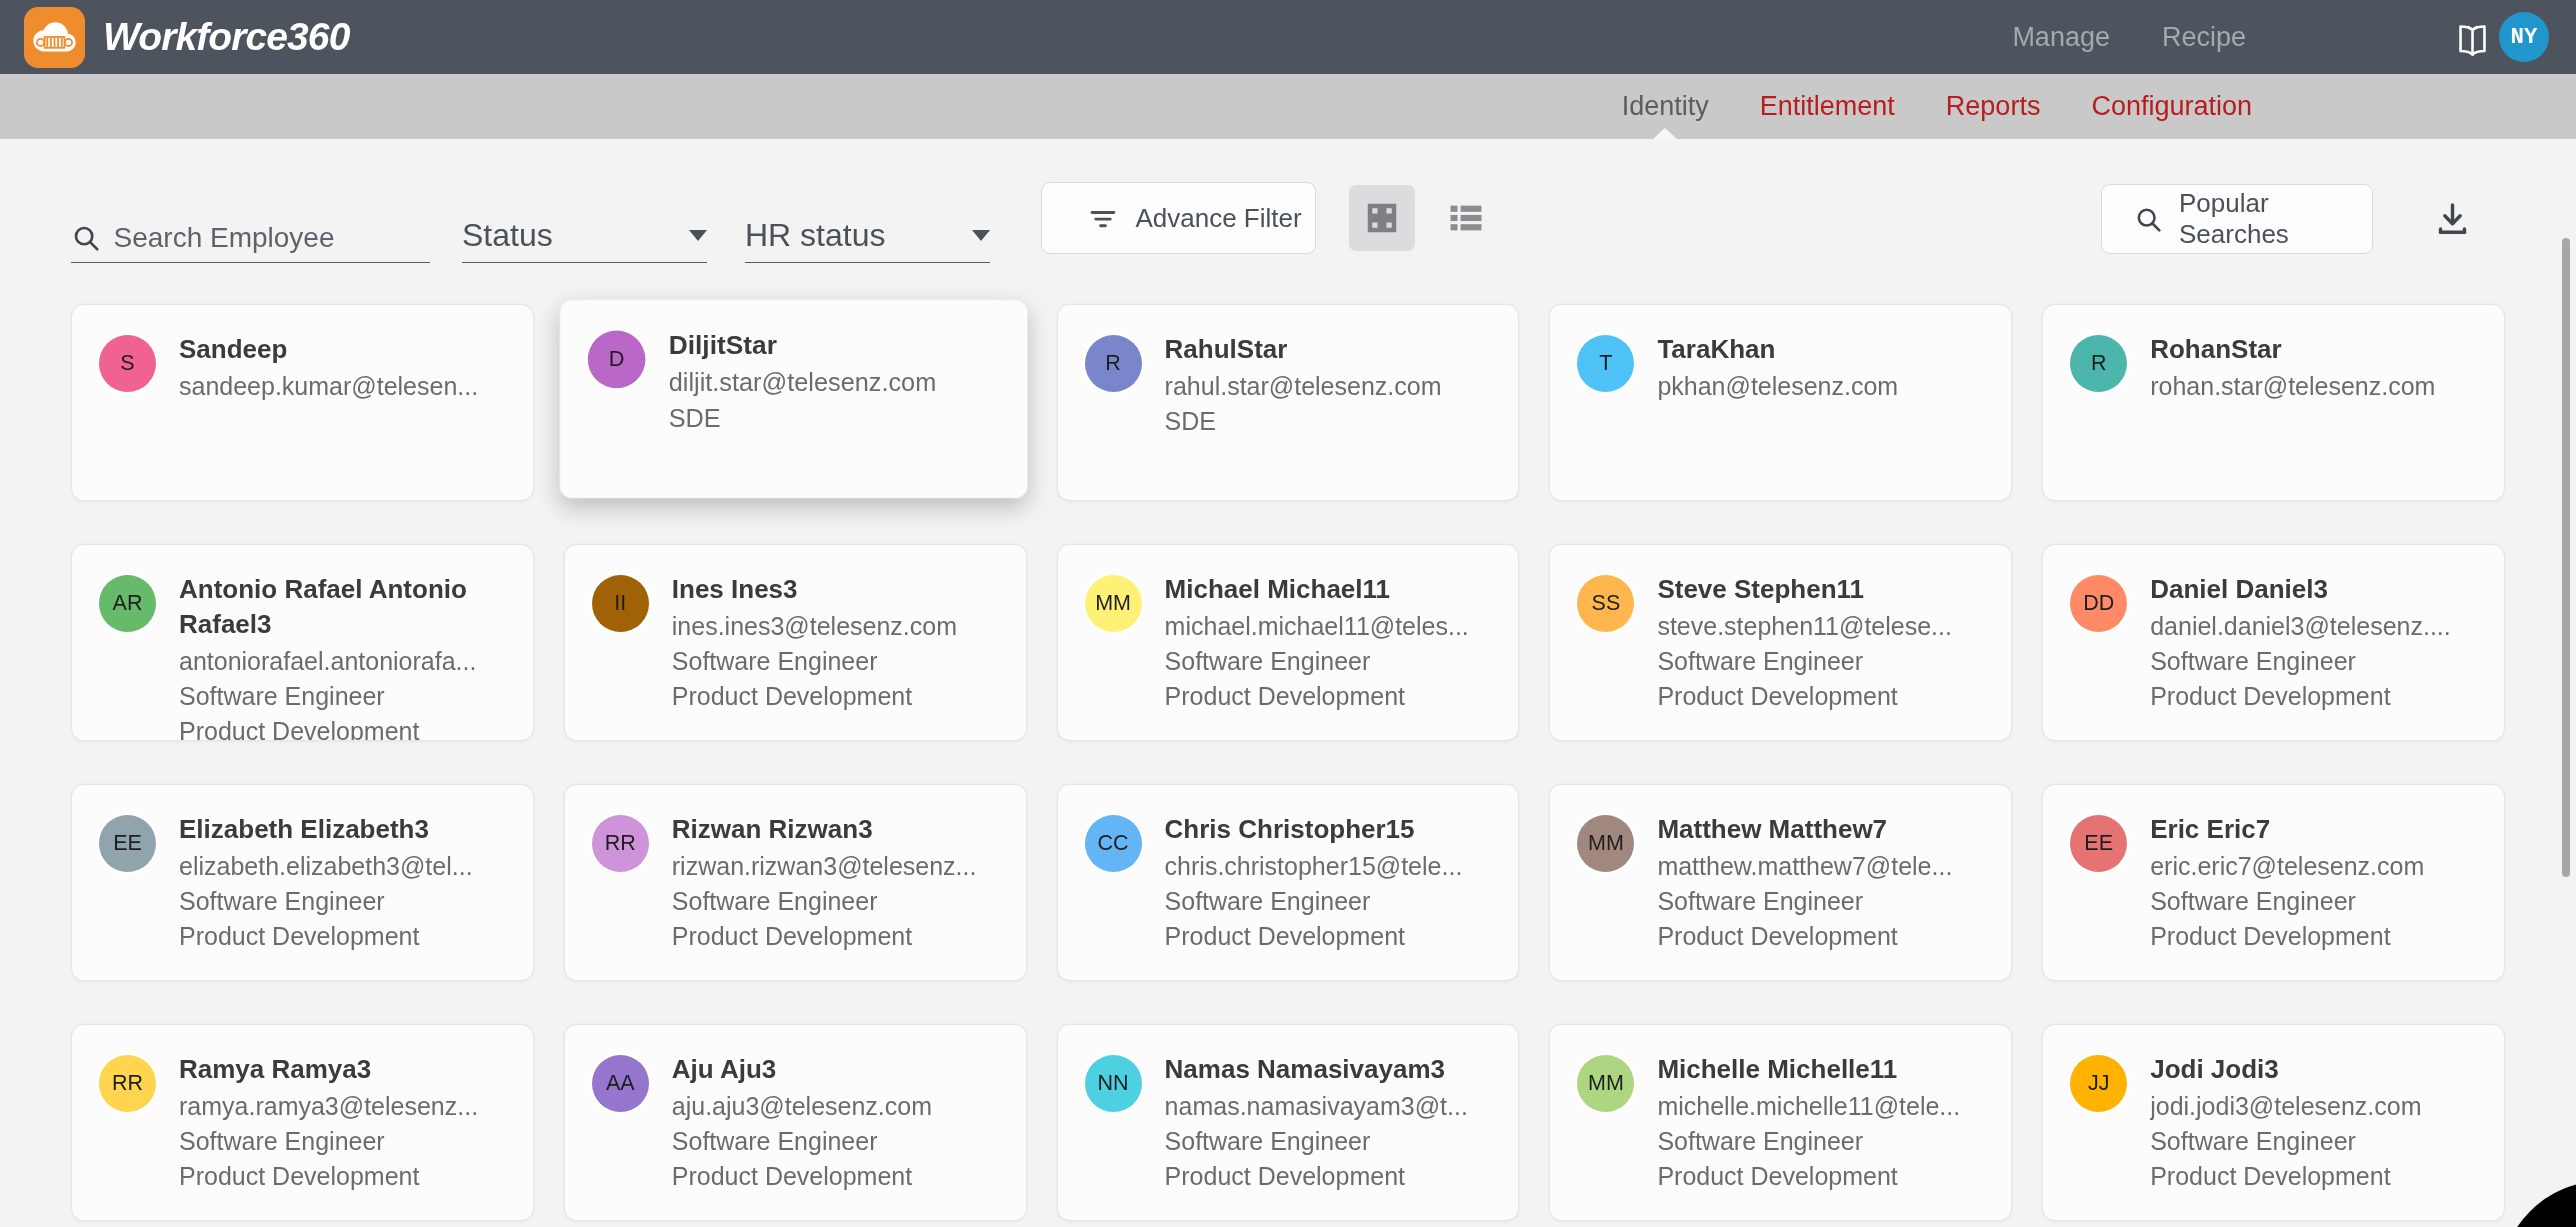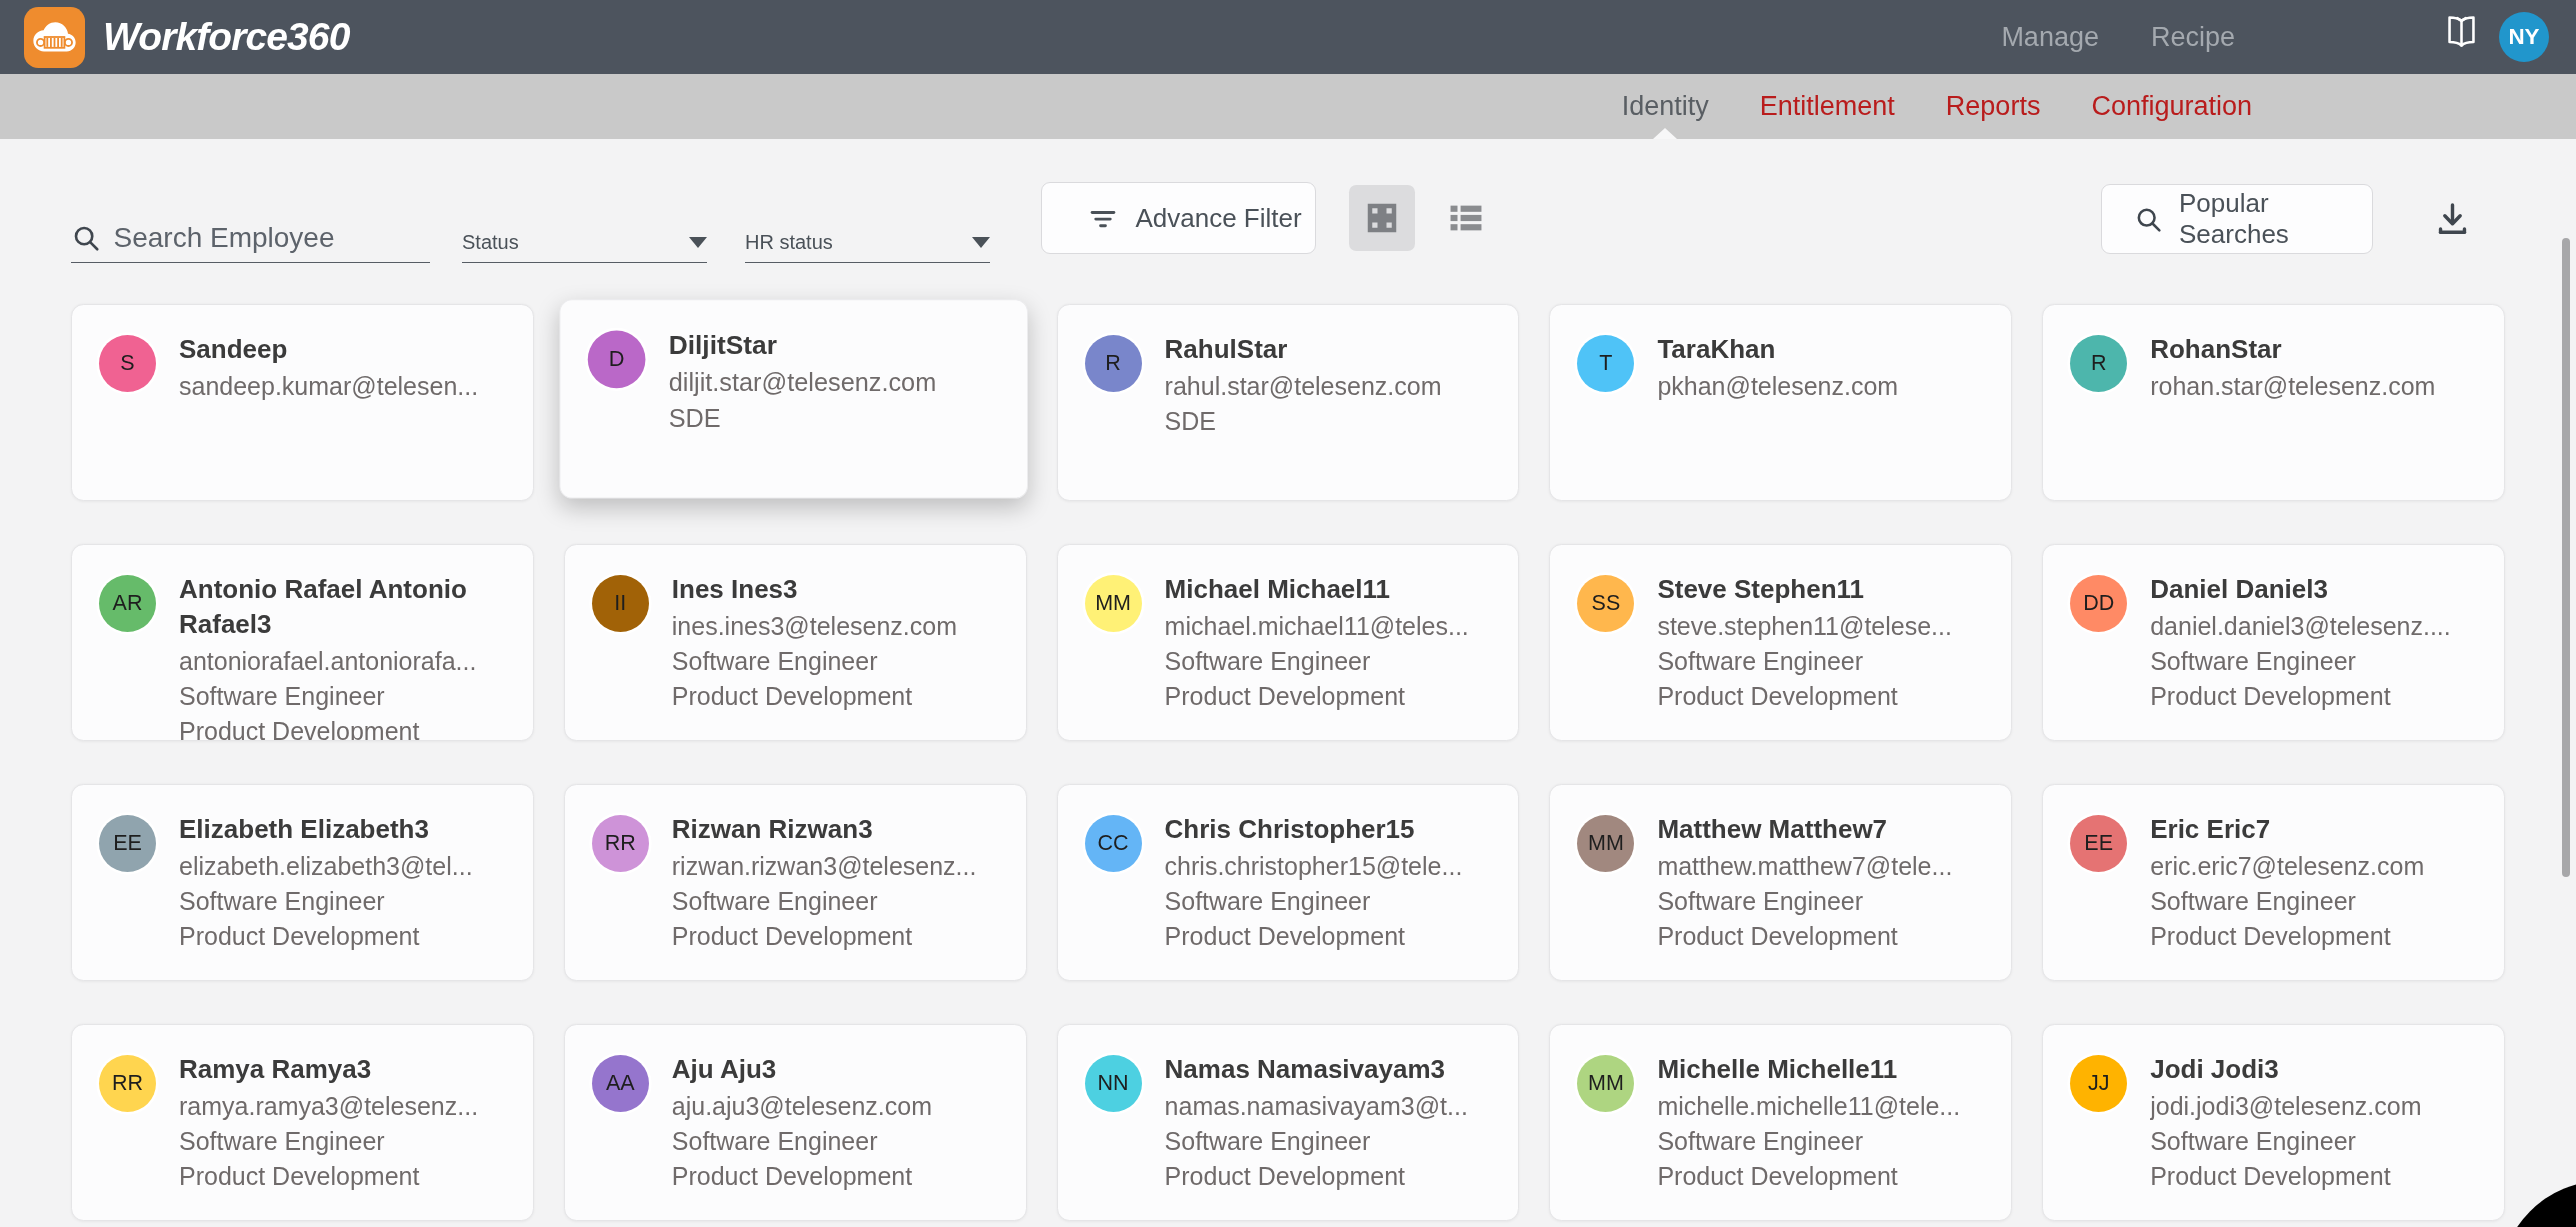--- a/index.html
+++ b/index.html
@@ -8,39 +8,39 @@
 
   
   .header { height:74px; background:#4d545e; display:flex; align-items:center; padding:0 27px 0 24px; }
   .logo-box { width:61px; height:61px; border-radius:14.3px; background:#ef8c2e; display:flex; align-items:center; justify-content:center; flex:0 0 auto; }
   .logo-title { color:#ffffff; font-size:39px; font-weight:bold; font-style:italic; letter-spacing:-0.9px; margin-left:18px; }
   .hnav { margin-left:auto; display:flex; align-items:center; gap:52px; }
   .hnav-item { position:relative; height:74px; display:flex; align-items:center; font-size:27px; color:#a4a9af; cursor:pointer; }
   .hnav-item.active { color:#ffffff; }
   .hnav-item.active::after { content:''; position:absolute; bottom:0; left:50%; transform:translateX(-50%);
        border-left:13.4px solid transparent; border-right:13.4px solid transparent; border-bottom:12.5px solid #c9c9c9; }
-  .hicons { display:flex; align-items:flex-start; gap:15px; margin-left:204px; }
+  .hicons { display:flex; align-items:flex-end; gap:4px; margin-left:204px;font-family:Liberation Mono, monospace; }
   .user-avatar { width:50px; height:50px; border-radius:50%; background:#2196cc; color:#fff; font-size:22.4px; font-weight:bold; display:flex; align-items:center; justify-content:center; }
 
   
   .subnav { height:65px; background:#c9c9c9; display:flex; align-items:center; justify-content:flex-end; gap:51px; padding-right:324px; }
   .subnav-item { position:relative; height:65px; display:flex; align-items:center; font-size:27px; color:#b91c1c; cursor:pointer; }
   .subnav-item.active { color:#595e63; }
   .subnav-item.active::after { content:''; position:absolute; bottom:0; left:50%; transform:translateX(-50%);
        border-left:12.5px solid transparent; border-right:12.5px solid transparent; border-bottom:11.6px solid #f7f7f8; }
 
   
   .main { background:#f3f3f4; height:1088px; }
   .toolbar { display:flex; align-items:flex-end; margin:38px 71px 0 71px; height:86px; }
   .u-field { border-bottom:1.8px solid #565c64; display:flex; align-items:center; padding-bottom:8px; }
   .search-field { width:359px; gap:12.5px; }
   .search-field input { border:none; outline:none; background:transparent; font-size:28px; color:#4a5158; width:100%; font-family:inherit; }
   .search-field input::placeholder { color:#5d636b; opacity:1; }
   .select-field { justify-content:space-between; cursor:pointer; }
-  .select-field .sel-label { font-size:20px; color:#4a5158;text-align:right; }
+  .select-field .sel-label { font-size:32px; color:#4a5158;text-align:right; }
   .caret { width:0; height:0; border-left:9.8px solid transparent; border-right:9.8px solid transparent; border-top:11.6px solid #4a5158; }
   .f-status { width:245px; margin-left:32px; }
   .f-hr { width:245px; margin-left:38px; }
   .f-lifecycle { width:376px; margin-left:39px; }
 
   .btn { background:#fdfdfe; border:1.8px solid #dadadd; border-radius:9px; display:flex; align-items:center; justify-content:center; gap:16px; cursor:pointer;padding-left:32px; }
   .btn span { font-size:26px; color:#4a5158; }
   .advance-btn { width:275px; height:72px; margin-left:51px; align-self:center; margin-bottom:3.6px; }
   .view-toggles { display:flex; align-items:center; gap:30px; margin-left:33px; align-self:center; margin-bottom:3.6px; }
   .toggle-grid { width:66px; height:66px; background:#dcdcde; border-radius:7.2px; display:flex; align-items:center; justify-content:center; cursor:pointer; }

